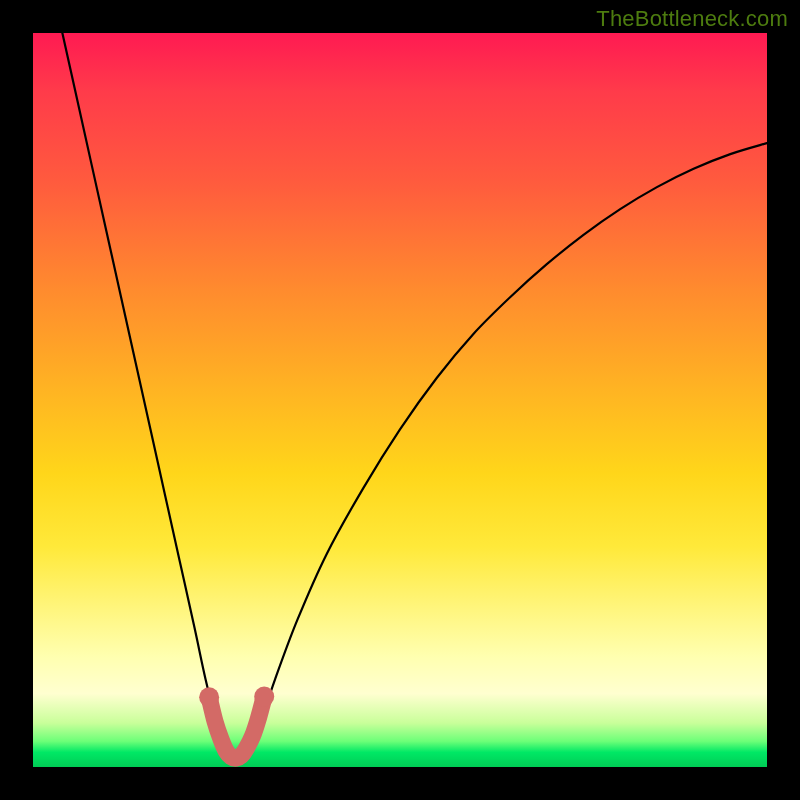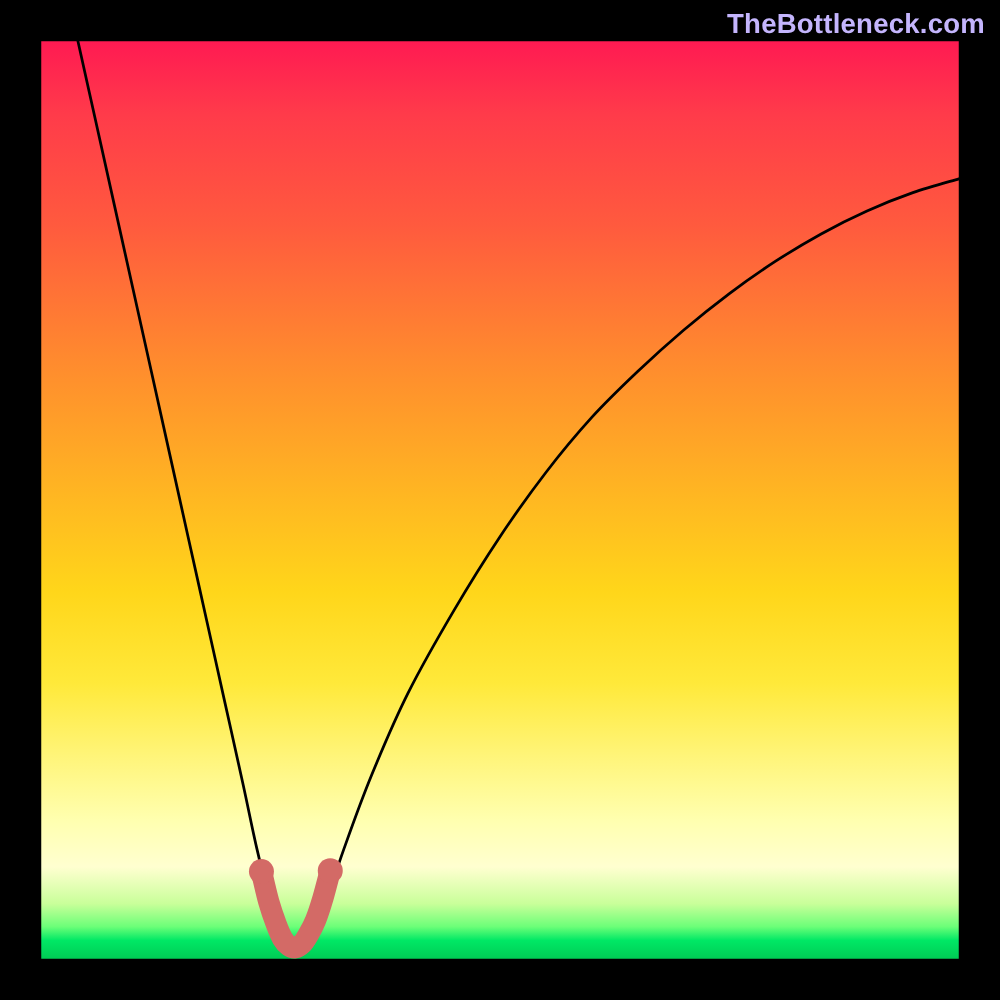--- a/index.html
+++ b/index.html
@@ -40,23 +40,23 @@
       #c9ff9a 94%,
       #6cff78 96.5%,
       #00e865 98%,
       #00cc55 100%
     );
   }
   .watermark {
     position: absolute;
     top: 6px;
     right: 12px;
-    color: #c4b5fd;
+    color: #4d7c0f;
     font-size: 22px;
-    font-weight: 700;
+    font-weight: 400;
     letter-spacing: 0.2px;
     user-select: none;
   }
   svg.curve {
     position: absolute;
     left: 0;
     top: 0;
     width: 734px;
     height: 734px;
     overflow: visible;

